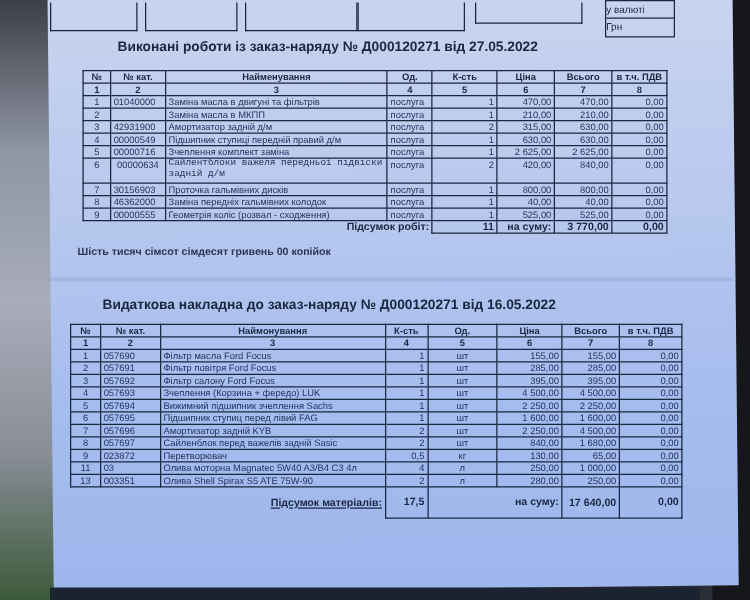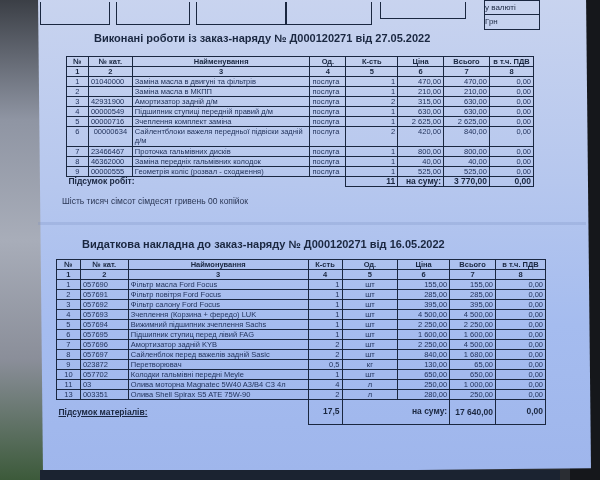--- a/index.html
+++ b/index.html
@@ -14,21 +14,21 @@
   .currency{position:absolute;right:0;top:0;width:54px;height:28px;border:1px solid #1a2740;font-size:8px;color:#1a2740;}
   .currency div{height:13px;line-height:13px;border-bottom:1px solid #1a2740;}
   .currency div:last-child{border-bottom:none;}
   h2{position:absolute;margin:0;font-size:11px;font-weight:bold;color:#1a2740;white-space:nowrap;}
   table{position:absolute;border-collapse:collapse;font-size:7.5px;color:#1f3059;}
   td,th{border:1px solid #1a2740;padding:0 2px;height:9px;line-height:9px;white-space:nowrap;overflow:hidden;}
   th{font-weight:bold;text-align:center;color:#1a2740;}
   .num{text-align:right;}
   .ctr{text-align:center;}
   .thick td,.thick th{border-width:1.5px;}
-  .sum-label{font-weight:bold;border:none;color:#1a2740;font-size:8.5px;margin-top:48px;}
+  .sum-label{font-weight:bold;text-align:right;border:none;color:#1a2740;font-size:8.5px;margin-top:48px;}
   .sum-val{font-weight:bold;text-align:right;font-size:8.5px;color:#1a2740;}
   .words{position:absolute;font-size:8.5px;color:#2a3654;white-space:nowrap;}
 </style>
 </head>
 <body>
 
 <div class="hand"></div>
 <div class="right-edge"></div>
 <div class="paper"></div>
 <div class="fold"></div>
@@ -126,30 +126,30 @@
         <td>Зчеплення комплект заміна</td>
         <td>послуга</td>
         <td class="num">1</td>
         <td class="num">2 625,00</td>
         <td class="num">2 625,00</td>
         <td class="num">0,00</td>
       </tr>
   <tr>
         <td class="ctr" style="vertical-align:top;height:19px;">6</td>
         <td style="vertical-align:top;text-align:center;">00000634</td>
-        <td style="white-space:normal;vertical-align:top;">Сайлентблоки важеля передньої підвіски задній д/м</td>
+        <td style="white-space:normal;vertical-align:top;font-family:Liberation Mono, monospace;">Сайлентблоки важеля передньої підвіски задній д/м</td>
         <td style="vertical-align:top;">послуга</td>
         <td class="num" style="vertical-align:top;">2</td>
         <td class="num" style="vertical-align:top;margin-top:32px;">420,00</td>
         <td class="num" style="vertical-align:top;">840,00</td>
         <td class="num" style="vertical-align:top;">0,00</td>
       </tr>
   <tr>
         <td class="ctr">7</td>
-        <td>23466467</td>
+        <td>30156903</td>
         <td>Проточка  гальмівних дисків</td>
         <td>послуга</td>
         <td class="num">1</td>
         <td class="num">800,00</td>
         <td class="num">800,00</td>
         <td class="num">0,00</td>
       </tr>
   <tr>
         <td class="ctr">8</td>
         <td>46362000</td>
@@ -173,21 +173,21 @@
   <tr>
     <td colspan="4" class="sum-label">Підсумок робіт:</td>
     <td class="sum-val">11</td>
     <td class="sum-val">на суму:</td>
     <td class="sum-val">3 770,00</td>
     <td class="sum-val">0,00</td>
   </tr>
 </tbody>
   </table>
 
-<div class="words" style="left:62px;top:196px;">Шість тисяч сімсот сімдесят гривень 00 копійок</div>
+<div class="words" style="left:62px;top:196px;font-weight:bold;">Шість тисяч сімсот сімдесят гривень 00 копійок</div>
 
 <h2 style="left:82px;top:238px;">Видаткова накладна до заказ-наряду №  Д000120271 від 16.05.2022</h2>
 
 <table style="left:56px;top:259px;width:490px;">
   <colgroup>
       <col style="width:24px">
       <col style="width:48px">
       <col style="width:180px">
       <col style="width:34px">
       <col style="width:56px">
@@ -300,30 +300,20 @@
         <td class="ctr">9</td>
         <td>023872</td>
         <td>Перетворювач</td>
         <td class="num">0,5</td>
         <td class="ctr">кг</td>
         <td class="num">130,00</td>
         <td class="num">65,00</td>
         <td class="num">0,00</td>
       </tr>
   <tr>
-        <td class="ctr">10</td>
-        <td>057702</td>
-        <td>Колодки гальмівні передні Meyle</td>
-        <td class="num">1</td>
-        <td class="ctr">шт</td>
-        <td class="num">650,00</td>
-        <td class="num">650,00</td>
-        <td class="num">0,00</td>
-      </tr>
-  <tr>
         <td class="ctr">11</td>
         <td>03</td>
         <td>Олива моторна Magnatec 5W40 A3/B4 C3 4л</td>
         <td class="num">4</td>
         <td class="ctr">л</td>
         <td class="num">250,00</td>
         <td class="num">1 000,00</td>
         <td class="num">0,00</td>
       </tr>
   <tr>

